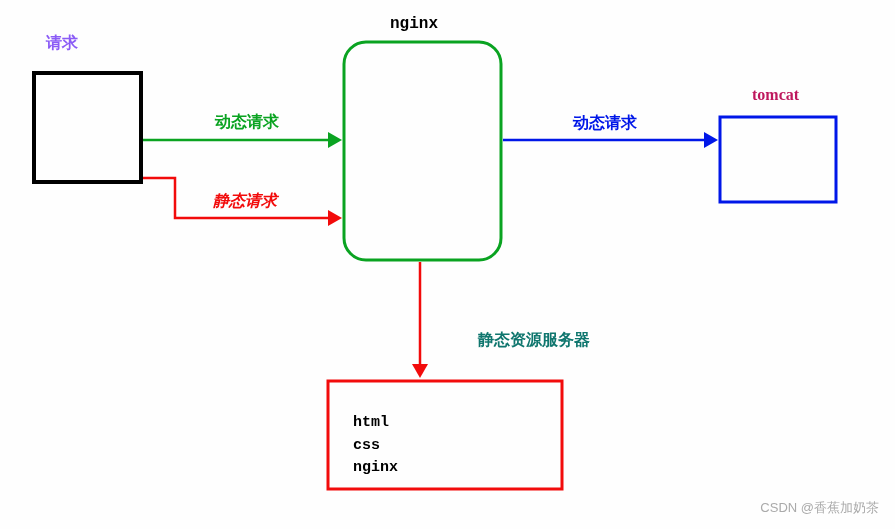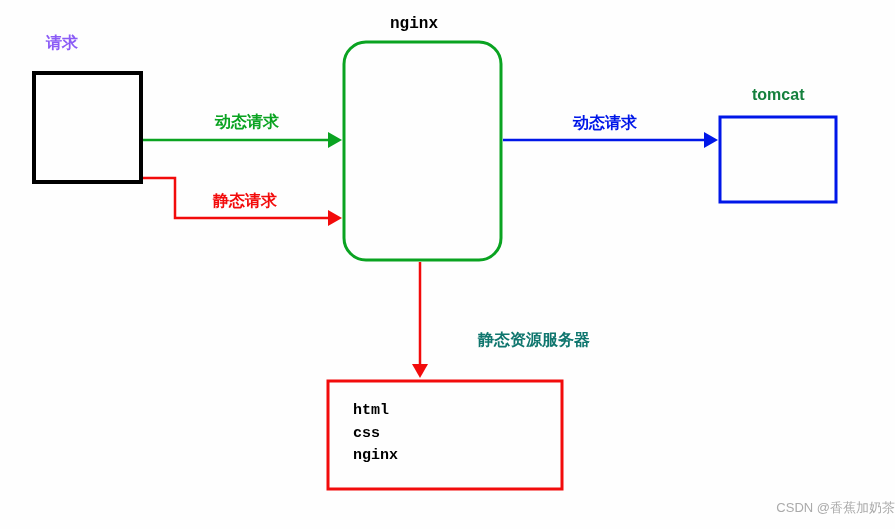--- a/index.html
+++ b/index.html
@@ -26,37 +26,37 @@
       font-family: Arial, sans-serif;
     }
   </style>
 </head>
 <body>
 
 <div class="label" style="left:40px; top:33px; color:#8b5cf6;margin-left:6px;">请求</div>
 
 <div class="label" style="left:390px; top:15px; color:#000000; font-family:Liberation Mono, monospace;">nginx</div>
 
-<div class="label" style="left:752px; top:86px; color:#15803d; font-family:Liberation Sans, sans-serif;text-align:center;">tomcat</div>
+<div class="label" style="left:752px; top:86px; color:#be185d; font-family:Liberation Serif, serif;text-align:center;">tomcat</div>
 
 <div class="label" style="left:215px; top:112px; color:#0aa321;">动态请求</div>
 
 <div class="label" style="left:573px; top:113px; color:#0017e8;">动态请求</div>
 
-<div class="label" style="left:213px; top:191px; color:#f20b0b;">静态请求</div>
+<div class="label" style="left:213px; top:191px; color:#f20b0b;font-style:italic;">静态请求</div>
 
 <div class="label" style="left:478px; top:330px; color:#0f766e;">静态资源服务器</div>
 
-<div class="box-content" style="left:353px; top:400px;">
+<div class="box-content" style="left:353px; top:412px;">
   <div>html</div>
   <div>css</div>
   <div>nginx</div>
 </div>
 
-<div class="watermark" style="right:0; bottom:12px;margin-left:48px;">CSDN @香蕉加奶茶</div>
+<div class="watermark" style="right:16px; bottom:12px;margin-left:48px;">CSDN @香蕉加奶茶</div>
 
 <svg width="895" height="529">
 
   <rect x="34" y="73" width="107" height="109" fill="none" stroke="#000" stroke-width="4"></rect>
 
   <rect x="344" y="42" width="157" height="218" rx="22" ry="22" fill="none" stroke="#0aa321" stroke-width="3"></rect>
 
   <rect x="720" y="117" width="116" height="85" fill="none" stroke="#0017e8" stroke-width="3"></rect>
 
   <rect x="328" y="381" width="234" height="108" fill="none" stroke="#f20b0b" stroke-width="3"></rect>

